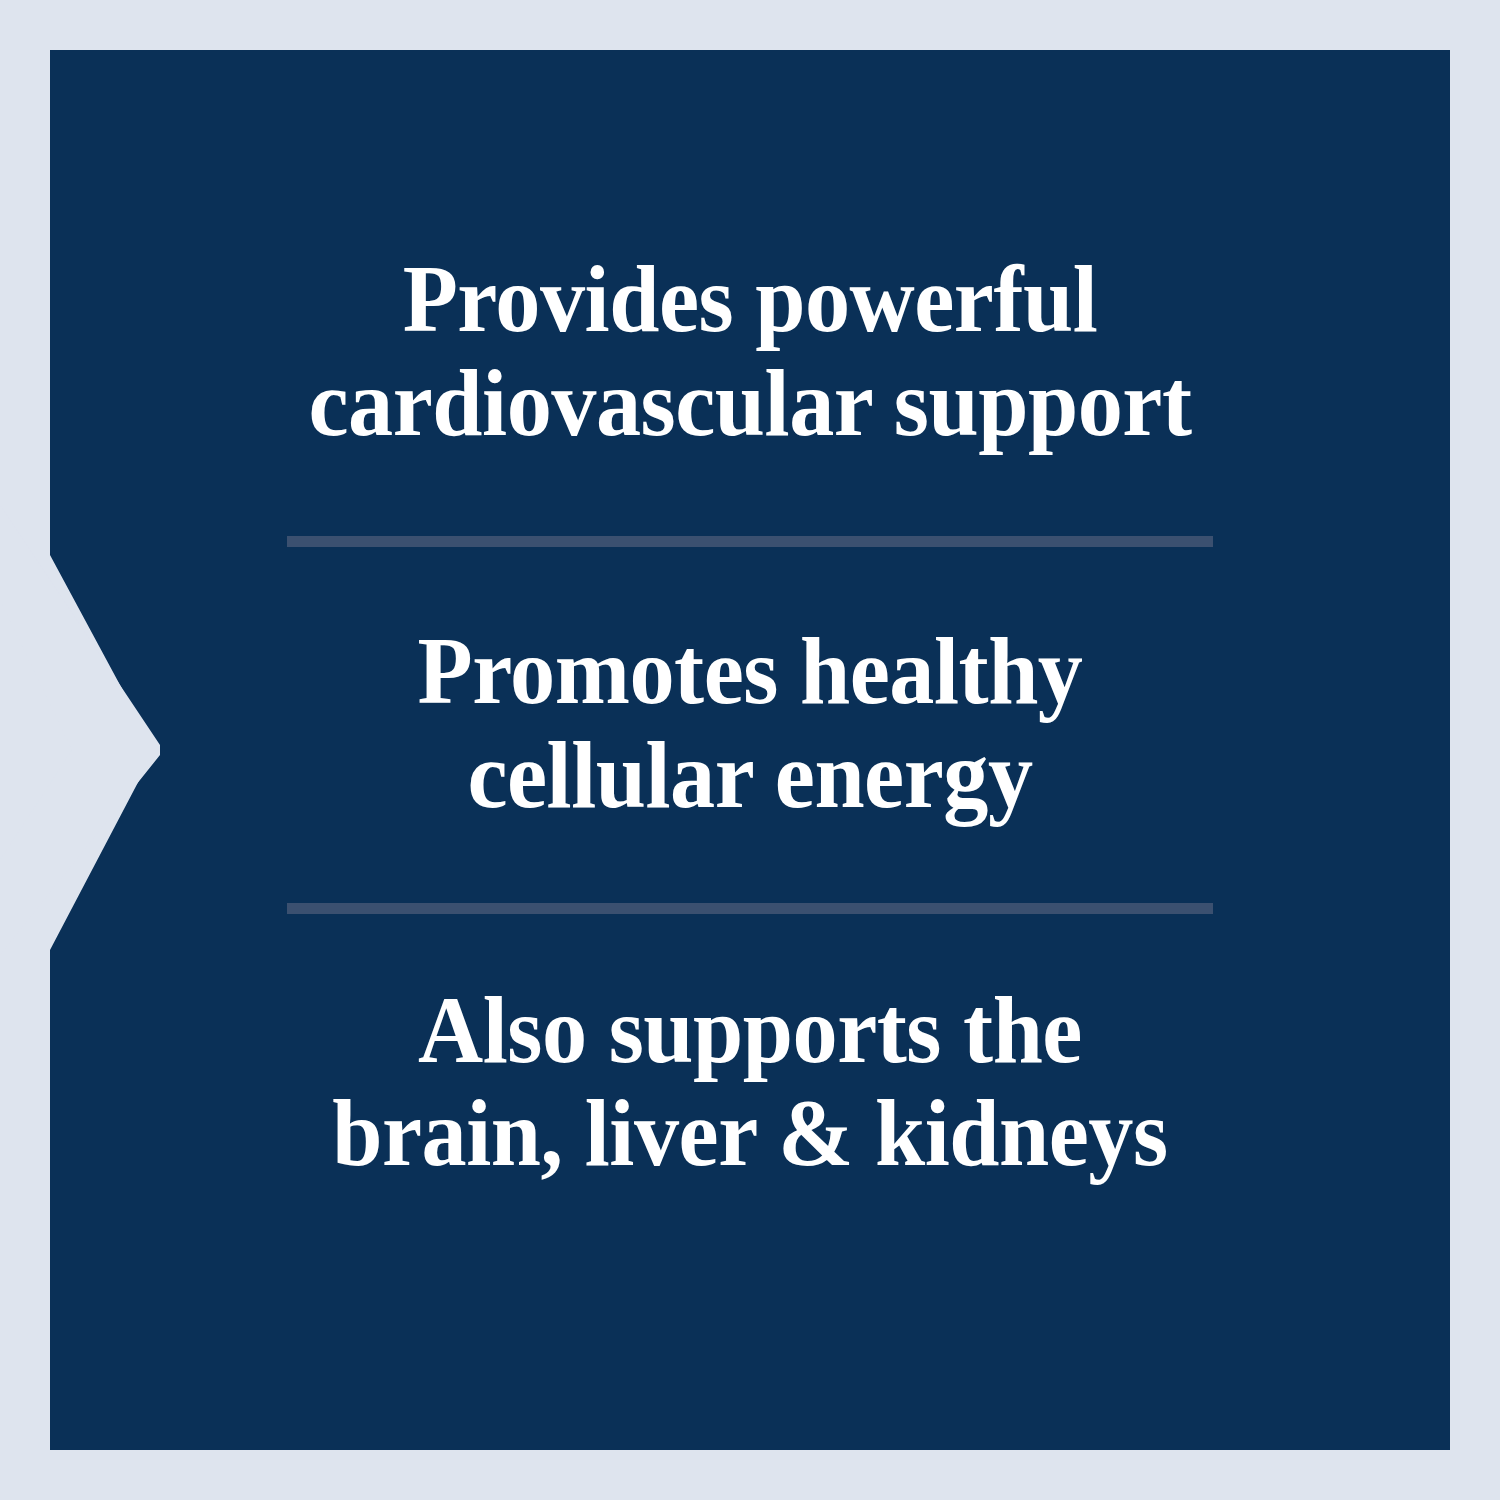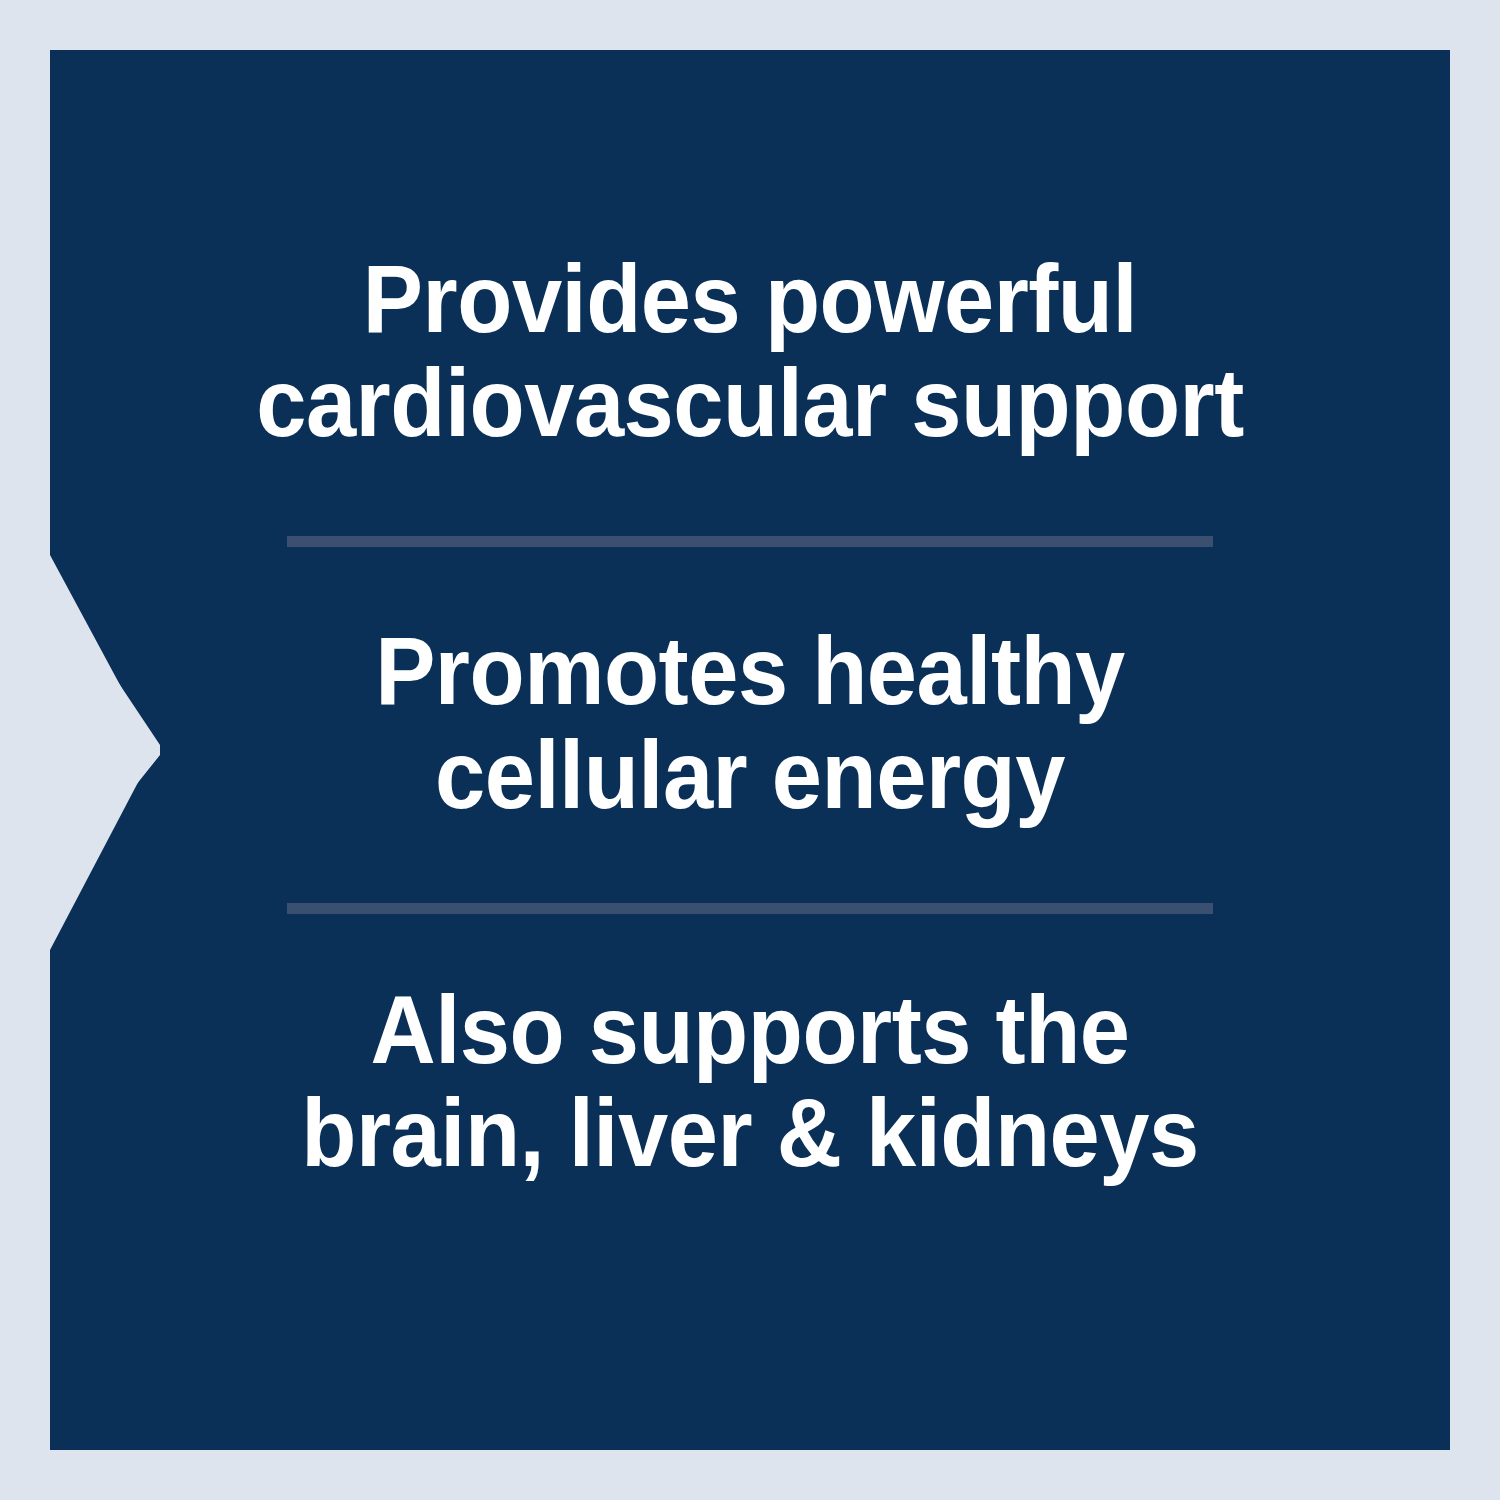--- a/index.html
+++ b/index.html
@@ -5,21 +5,21 @@
   html, body {
     margin: 0;
     padding: 0;
     background: #ffffff;
   }
   #canvas {
     position: relative;
     width: 1500px;
     height: 1500px;
     overflow: hidden;
-    font-family: Liberation Sans, sans-serif;
+    font-family: Liberation Serif, serif;
     background: #dee4ee;
   }
 
   
   #panel {
     position: absolute;
     left: 50px;
     top: 50px;
     width: 1400px;
     height: 1400px;

